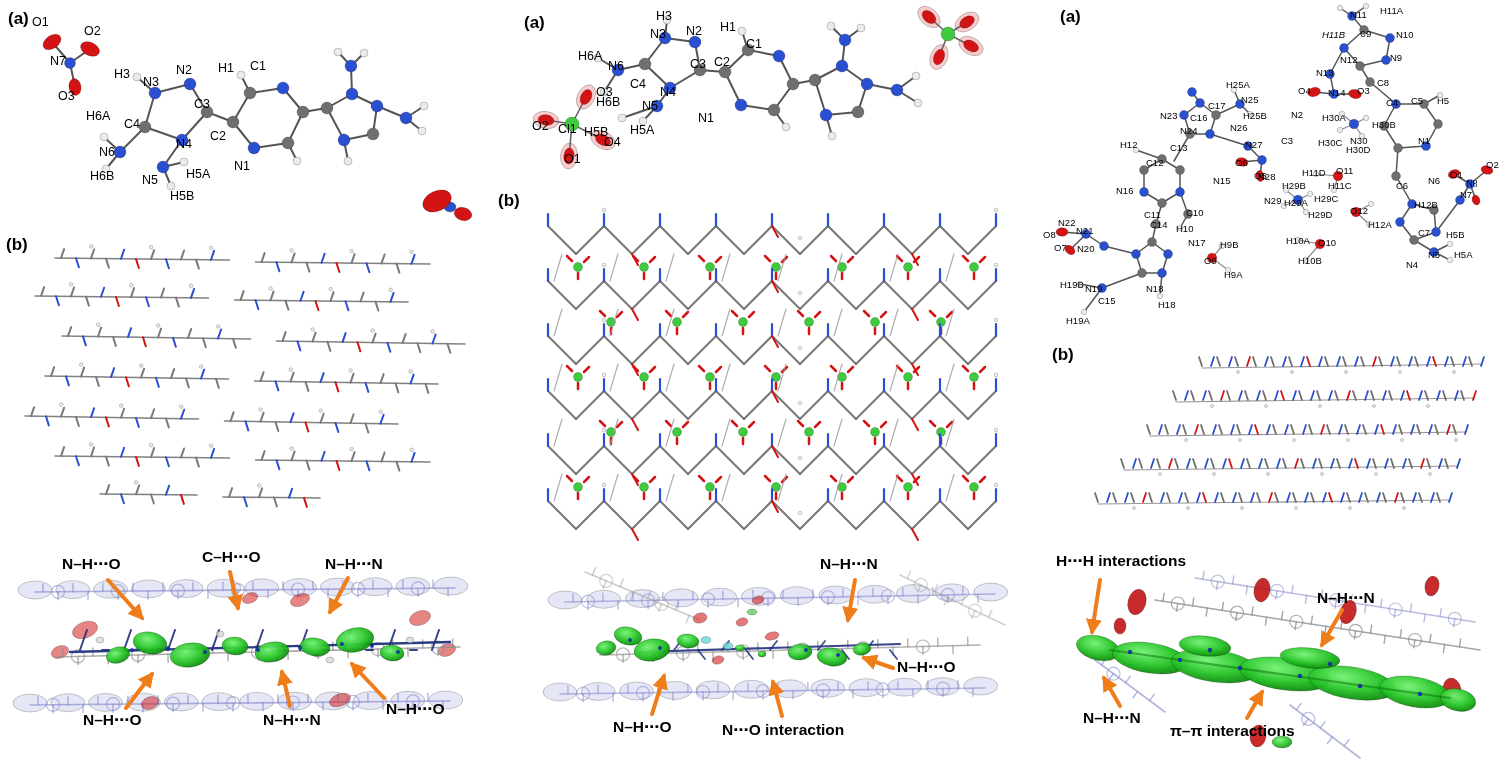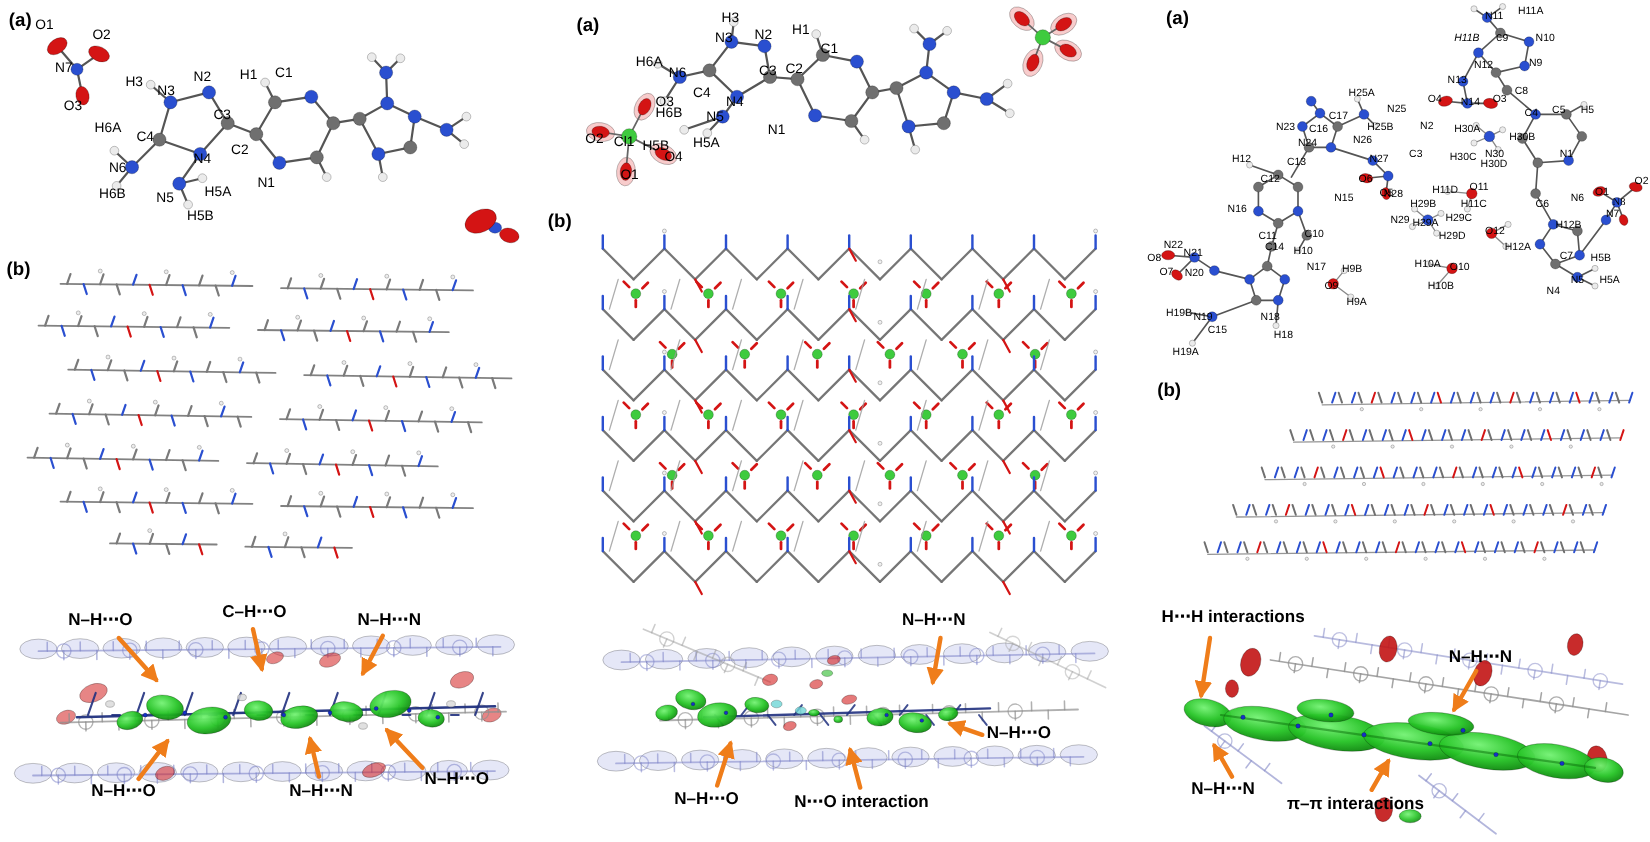--- a/index.html
+++ b/index.html
@@ -1692,21 +1692,21 @@
       <div class="alab-sm" style="left: 1390px; top: 53px;">N9</div>
       <div class="alab-sm" style="left: 1298px; top: 86px;">O4</div>
       <div class="alab-sm" style="left: 1328px; top: 88px;">N14</div>
       <div class="alab-sm" style="left: 1357px; top: 86px;">O3</div>
       <div class="alab-sm" style="left: 1377px; top: 78px;">C8</div>
       <div class="alab-sm" style="left: 1386px; top: 98px;">C4</div>
       <div class="alab-sm" style="left: 1411px; top: 96px;">C5</div>
       <div class="alab-sm" style="left: 1437px; top: 96px;">H5</div>
       <div class="alab-sm" style="left: 1180px; top: 102px; margin-top: 24px;">N24</div>
       <div class="alab-sm" style="left: 1226px; top: 80px;">H25A</div>
-      <div class="alab-sm" style="left: 1241px; top: 95px; margin-left: 20px;">N25</div>
+      <div class="alab-sm" style="left: 1241px; top: 95px;">N25</div>
       <div class="alab-sm" style="left: 1208px; top: 101px;">C17</div>
       <div class="alab-sm" style="left: 1243px; top: 111px;">H25B</div>
       <div class="alab-sm" style="left: 1291px; top: 110px;">N2</div>
       <div class="alab-sm" style="left: 1160px; top: 111px;">N23</div>
       <div class="alab-sm" style="left: 1190px; top: 113px; text-align: center;">C16</div>
       <div class="alab-sm" style="left: 1230px; top: 123px;">N26</div>
       <div class="alab-sm" style="left: 1322px; top: 113px;">H30A</div>
       <div class="alab-sm" style="left: 1350px; top: 108px; margin-top: 28px;">N30</div>
       <div class="alab-sm" style="left: 1372px; top: 120px;">H30B</div>
       <div class="alab-sm" style="left: 1281px; top: 136px;">C3</div>

